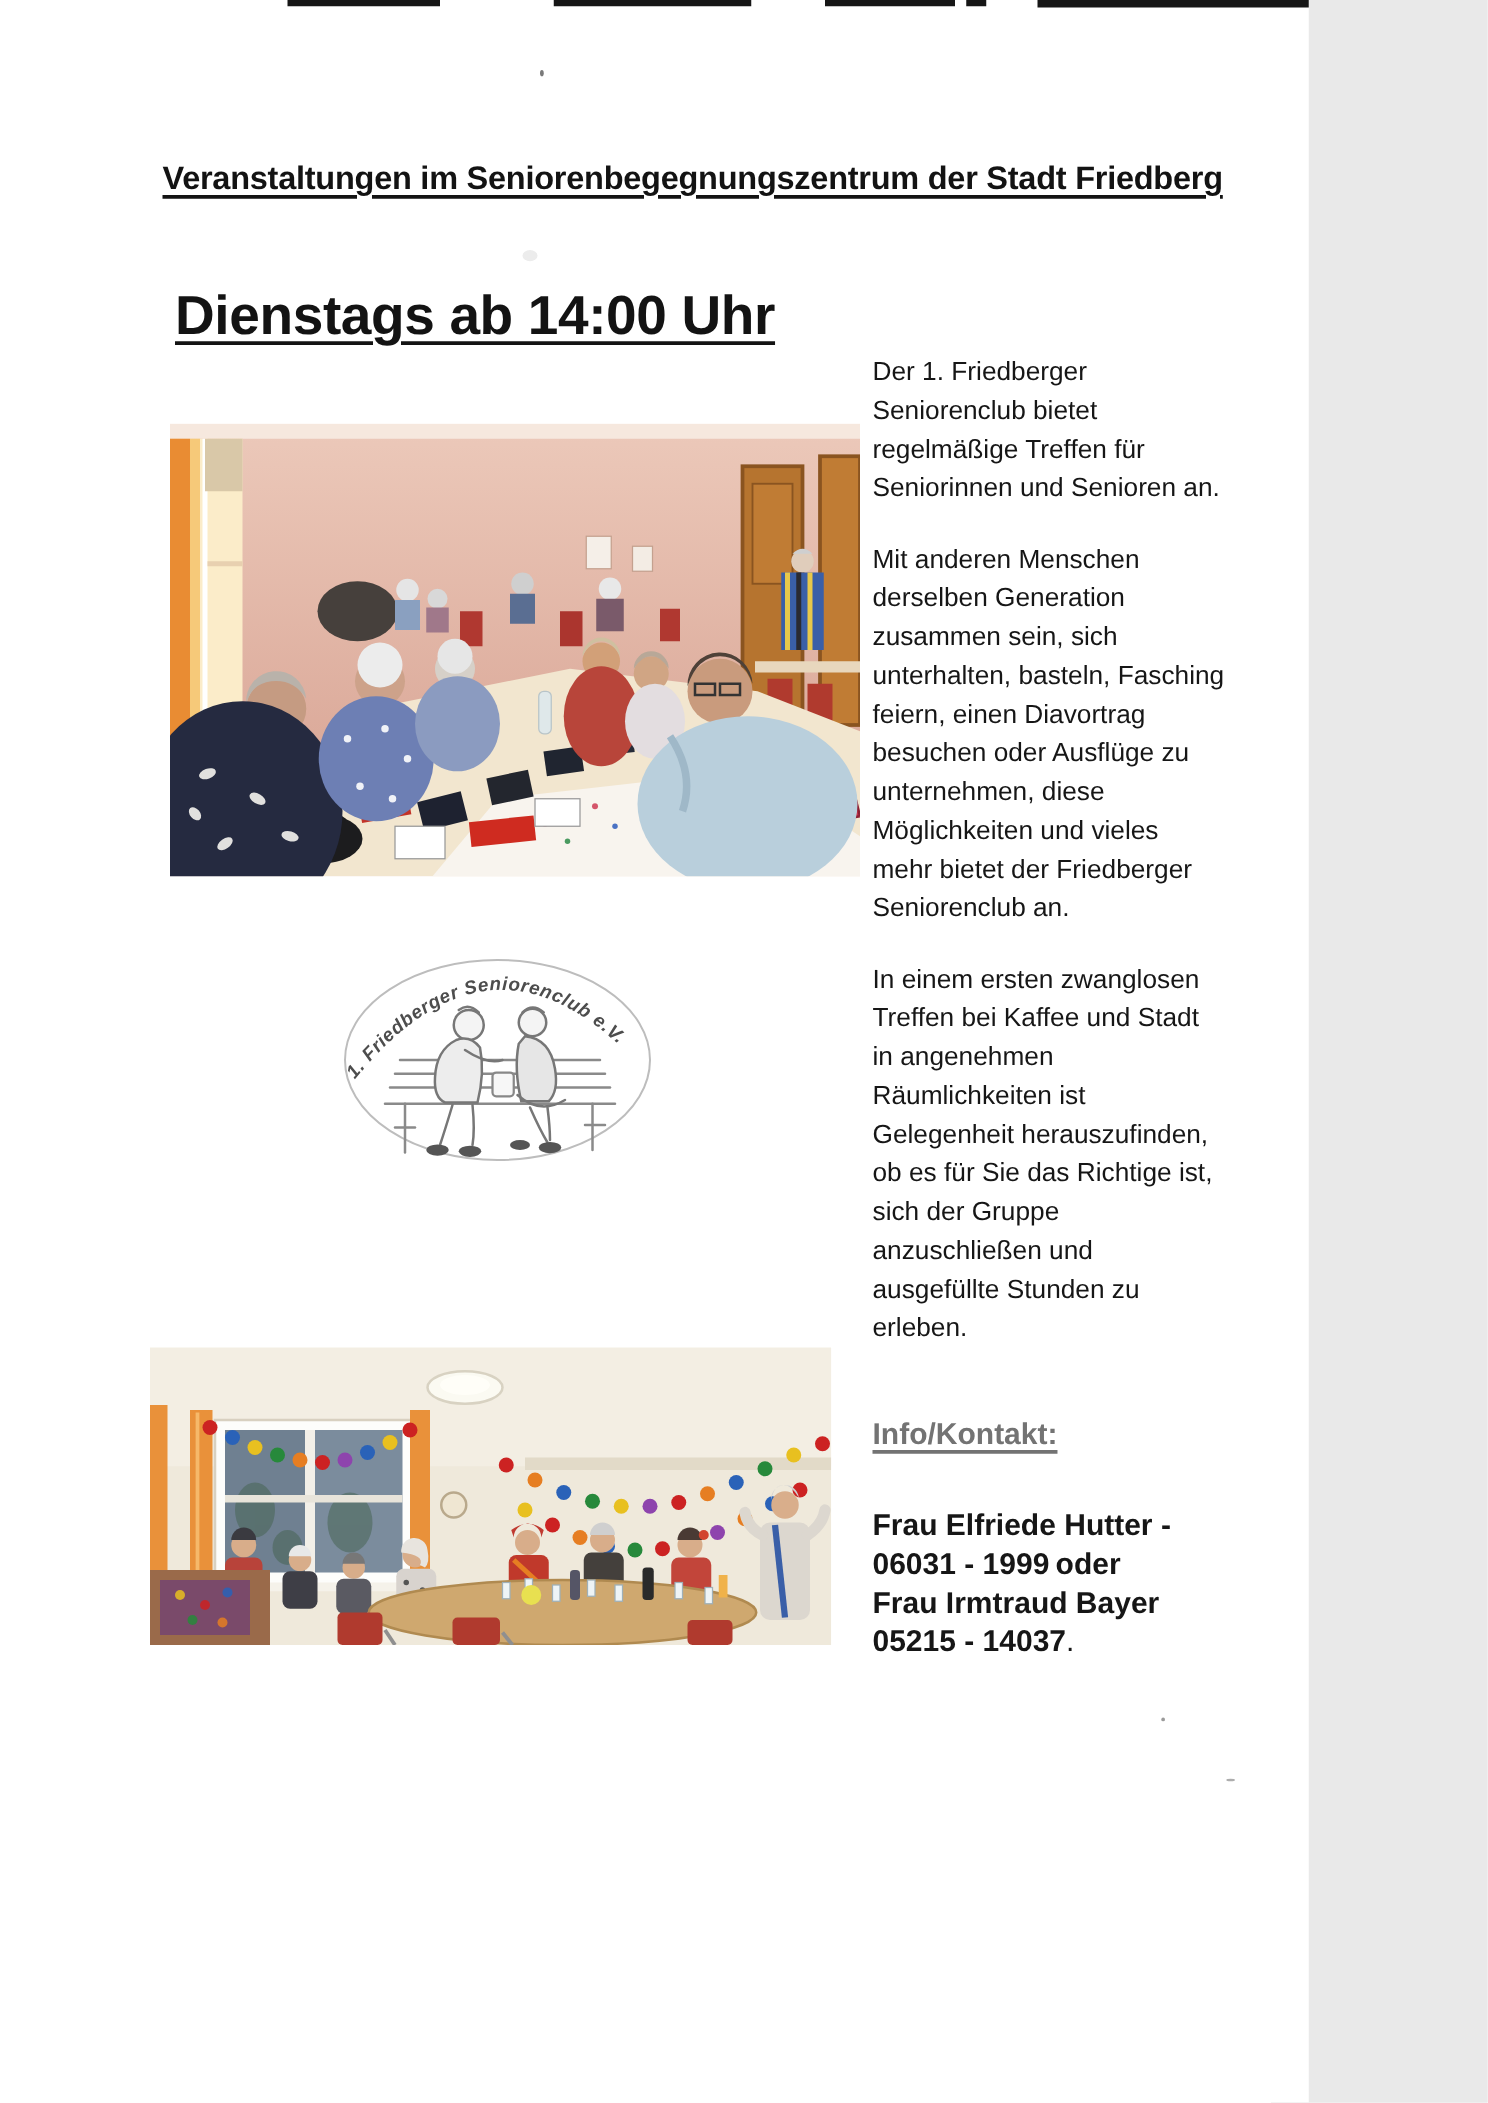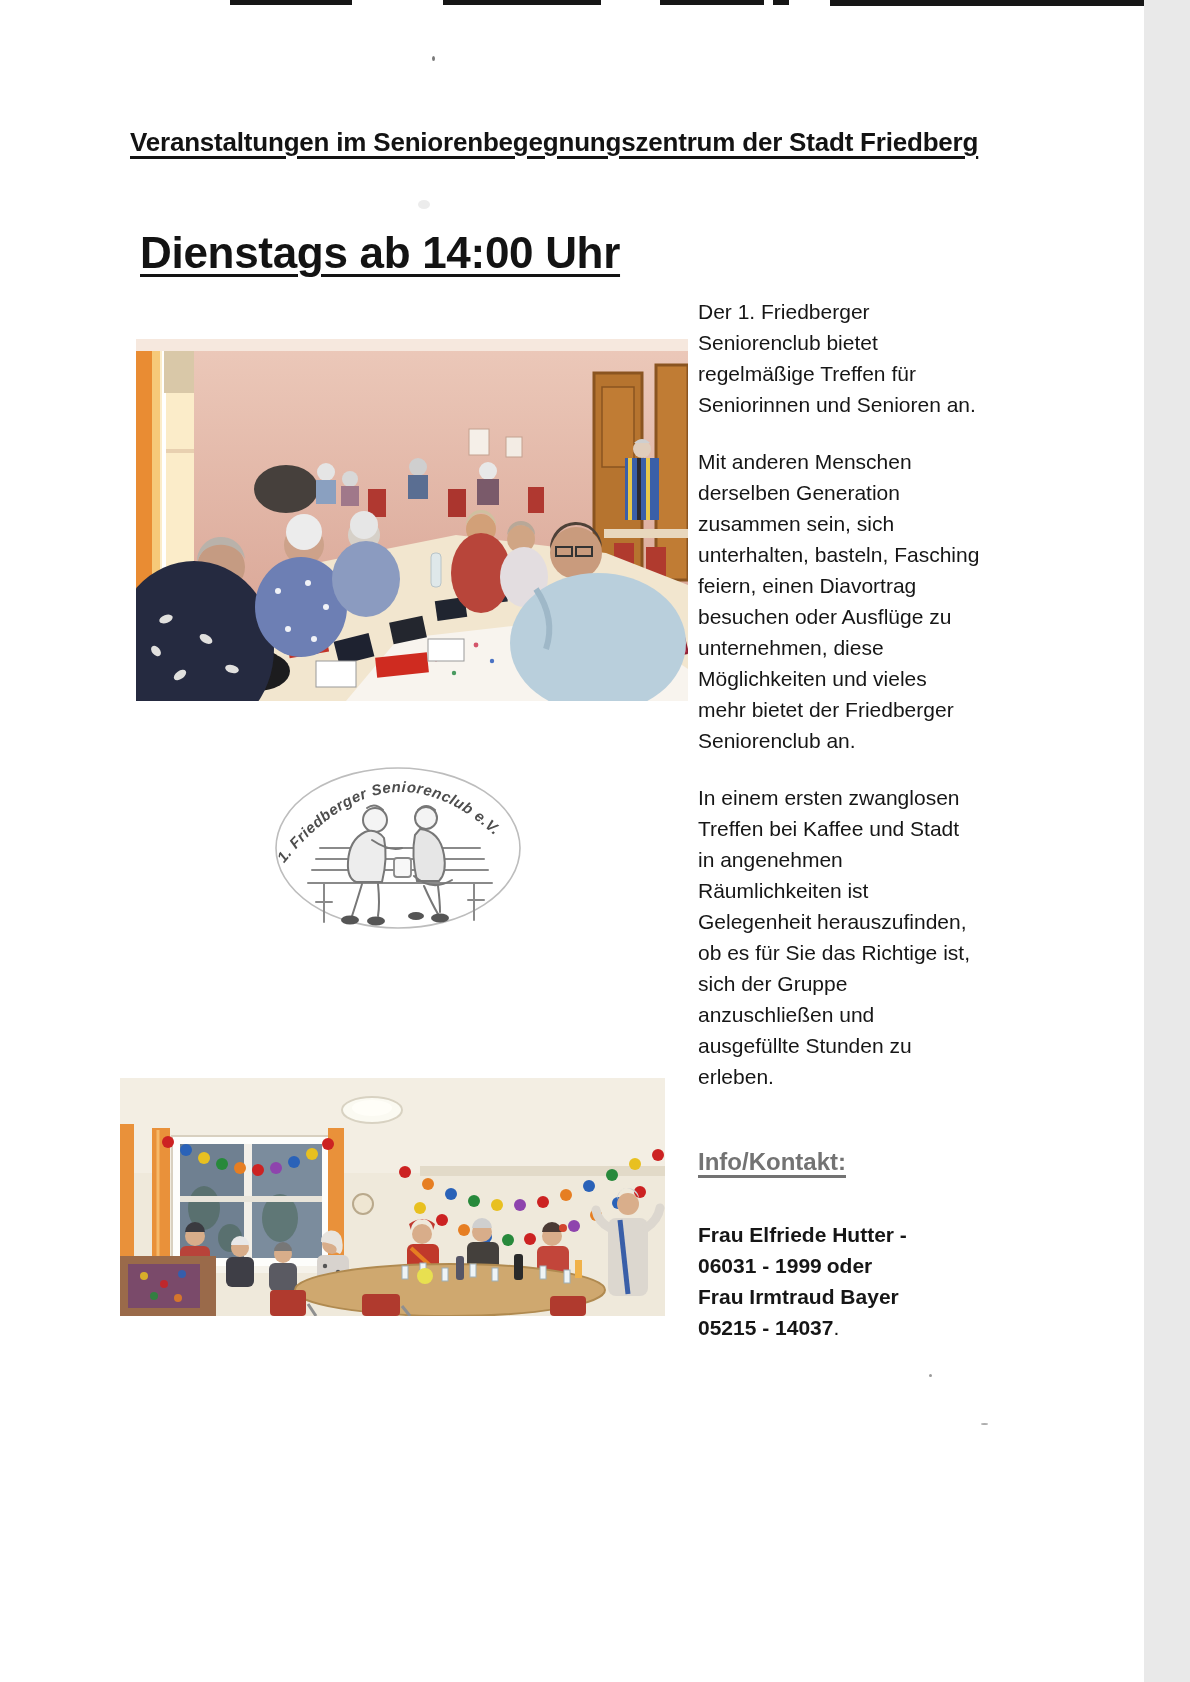--- a/index.html
+++ b/index.html
@@ -1,18 +1,18 @@
 <!DOCTYPE html>
 <html><head>
 <meta charset="utf-8">
 <style>
   html,body{margin:0;padding:0;background:#e9e9e9;}
   .page{
     position:relative;
-    width:1144px;height:1682px;
+    width:1047px;height:1682px;
     background:#ffffff;
     overflow:hidden;
     font-family:"Liberation Sans", sans-serif;
     color:#141414;
   }
   
   .edge-dash{position:absolute;top:0;height:5px;background:#161616;}
   .edge-line-dark{position:absolute;width:3px;background:#3c3c3c;transform:rotate(0.25deg);}
   .edge-line-light{position:absolute;width:1px;background:#b8b8b8;transform:rotate(0.25deg);}
   .speck{position:absolute;border-radius:50%;}
@@ -29,31 +29,31 @@
     text-decoration:underline;text-decoration-thickness:3px;text-underline-offset:6px;
     color:#131313;white-space:nowrap;
   }
   
   .photo1{position:absolute;left:136px;top:339px;width:552px;height:362px;}
   .logo{position:absolute;left:272px;top:736px;width:255px;height:205px;}
   .photo2{position:absolute;left:120px;top:1078px;width:545px;height:238px;}
   .photo1 svg,.photo2 svg,.logo svg{display:block;width:100%;height:100%;}
   
   .right-col{
-    position:absolute;left:698px;top:296px;width:282px;
+    position:absolute;left:698px;top:282px;width:282px;
     font-size:21px;line-height:31px;color:#161616;
   }
   .right-col p{margin:0 0 26px 0;}
   .info-heading{
     margin:54px 0 0 0;
     font-size:24px;font-weight:bold;
     text-decoration:underline;text-decoration-thickness:2.5px;text-underline-offset:5px;
     color:#737373;
   }
-  .contact-block{margin-top:42px;font-weight:bold;font-size:21px;line-height:31px;}
+  .contact-block{margin-top:42px;font-weight:bold;font-size:24px;line-height:31px;}
   .contact-line{white-space:nowrap;}
   .connector{font-weight:700;margin-left:5px;}
   .sentence-end{font-weight:400;}
 </style>
 </head>
 <body>
 
 <div class="page">
 
   <div class="edge-dash" style="left:230px;width:122px;"></div>

